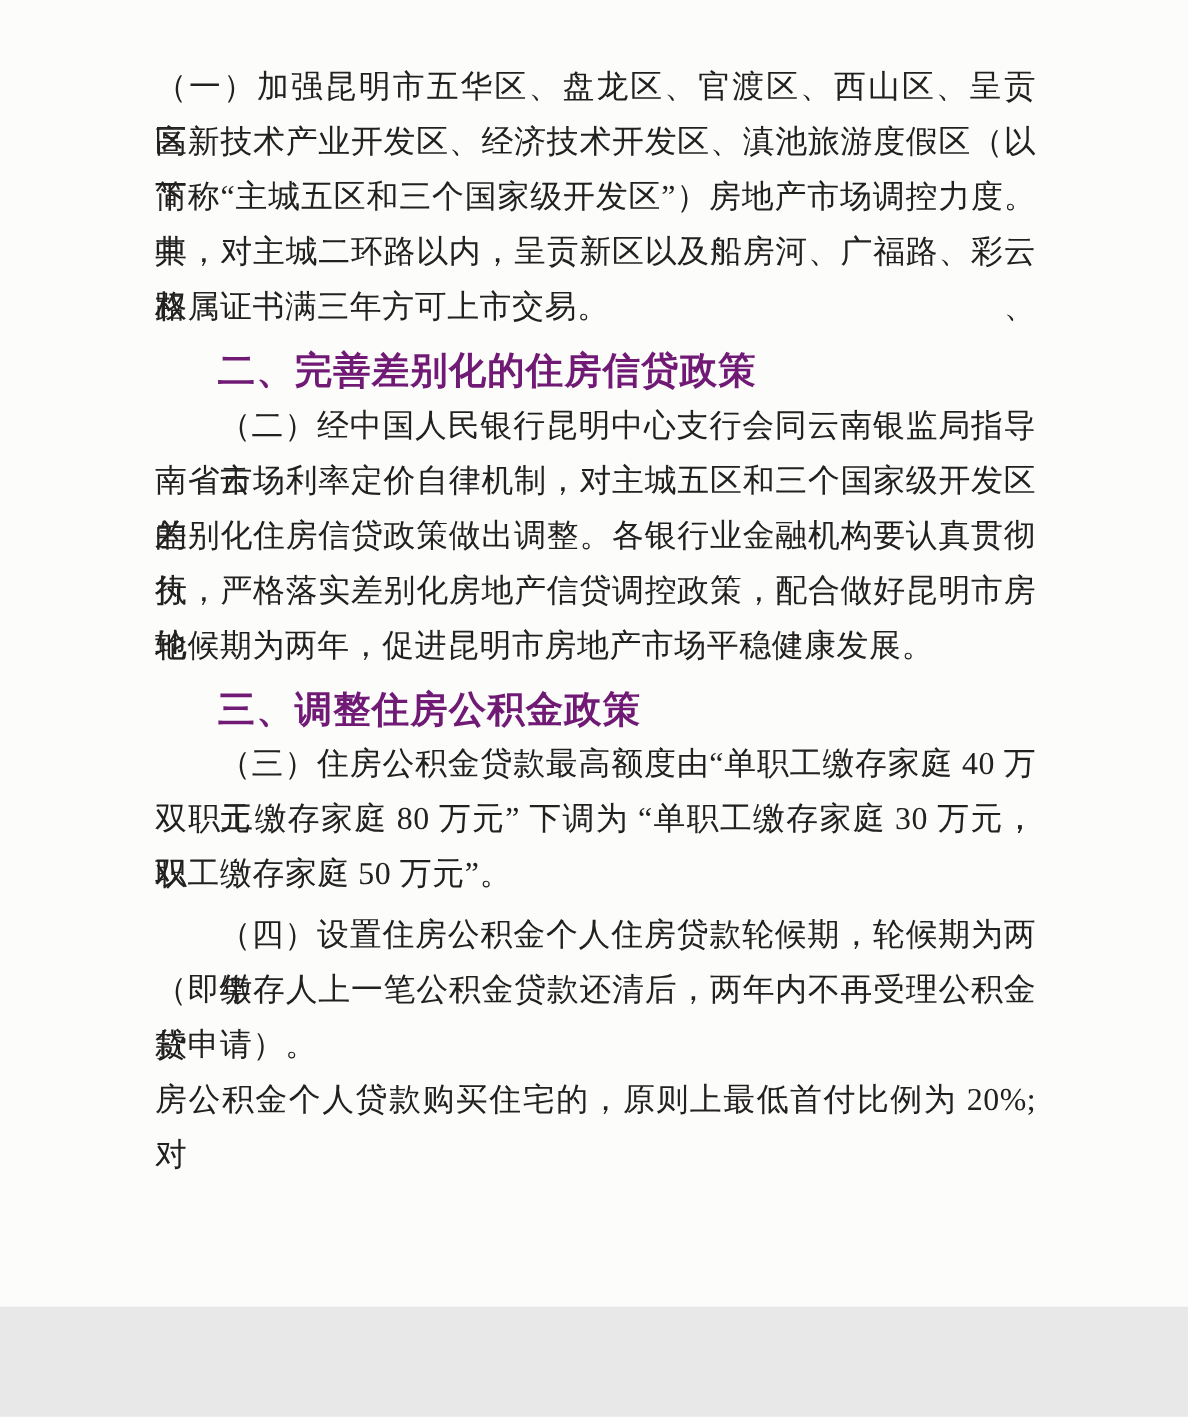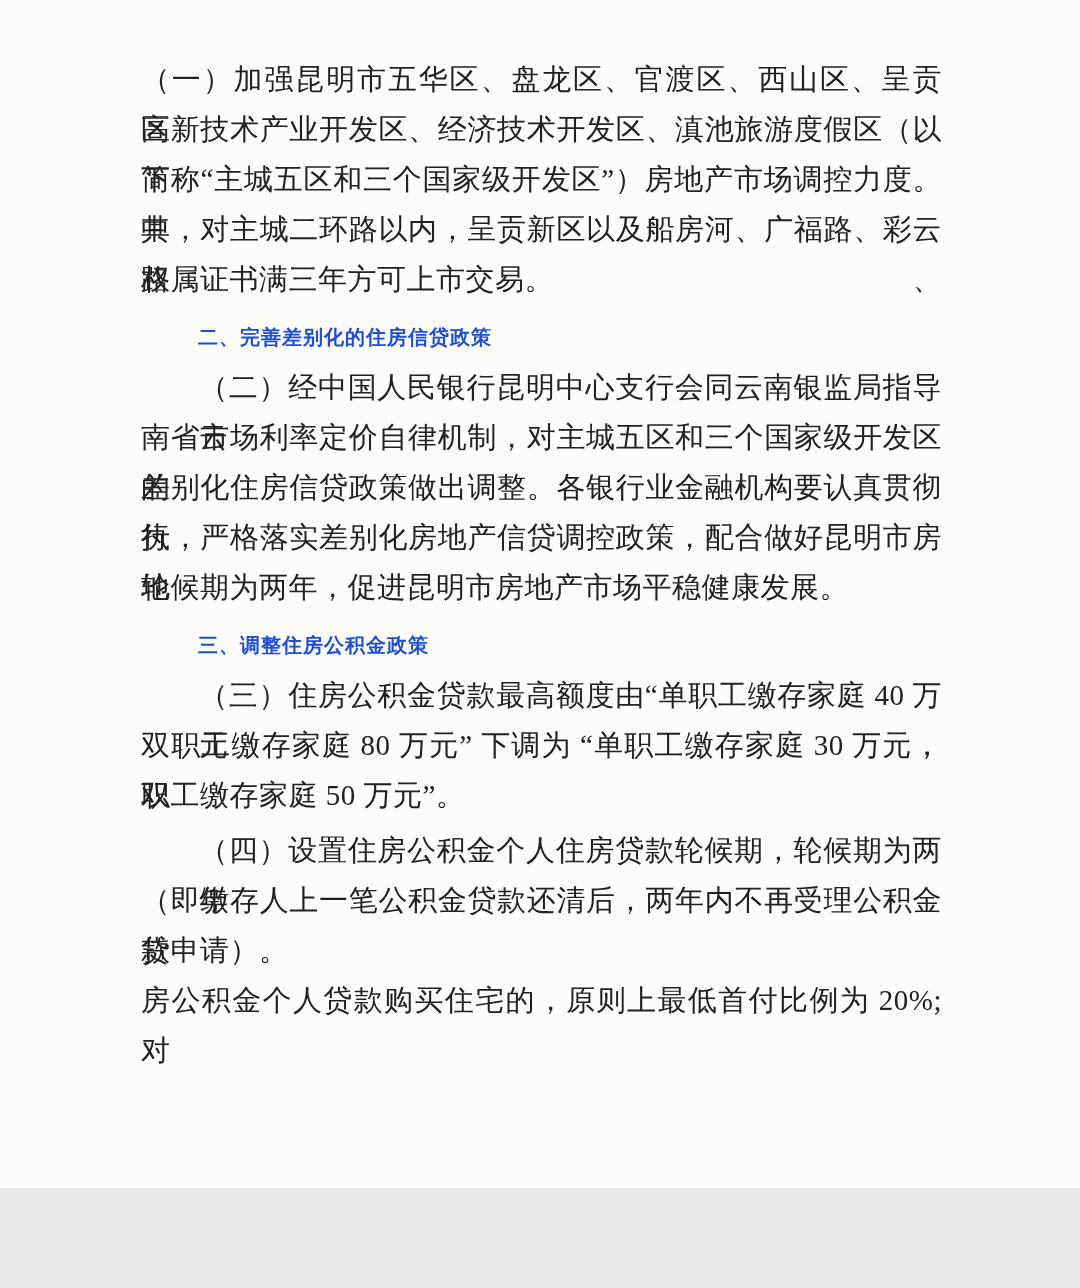--- a/index.html
+++ b/index.html
@@ -37,23 +37,23 @@
     text-align: justify;
     text-align-last: justify;
     text-justify: inter-character;
   }
   .indent {
     padding-left: 58px;
   }
   .heading {
     font-family: "Liberation Sans", sans-serif;
     font-weight: 700;
-    font-size: 20px;
+    font-size: 34px;
     letter-spacing: 1px;
-    color: #1d4ed8;
+    color: #701a75;
     padding-left: 57px;
     margin-top: 8px;
   }
   .para-gap {
     margin-top: 5px;
   }
   .footer {
     position: absolute;
     left: 153px;
     top: 1222px;

